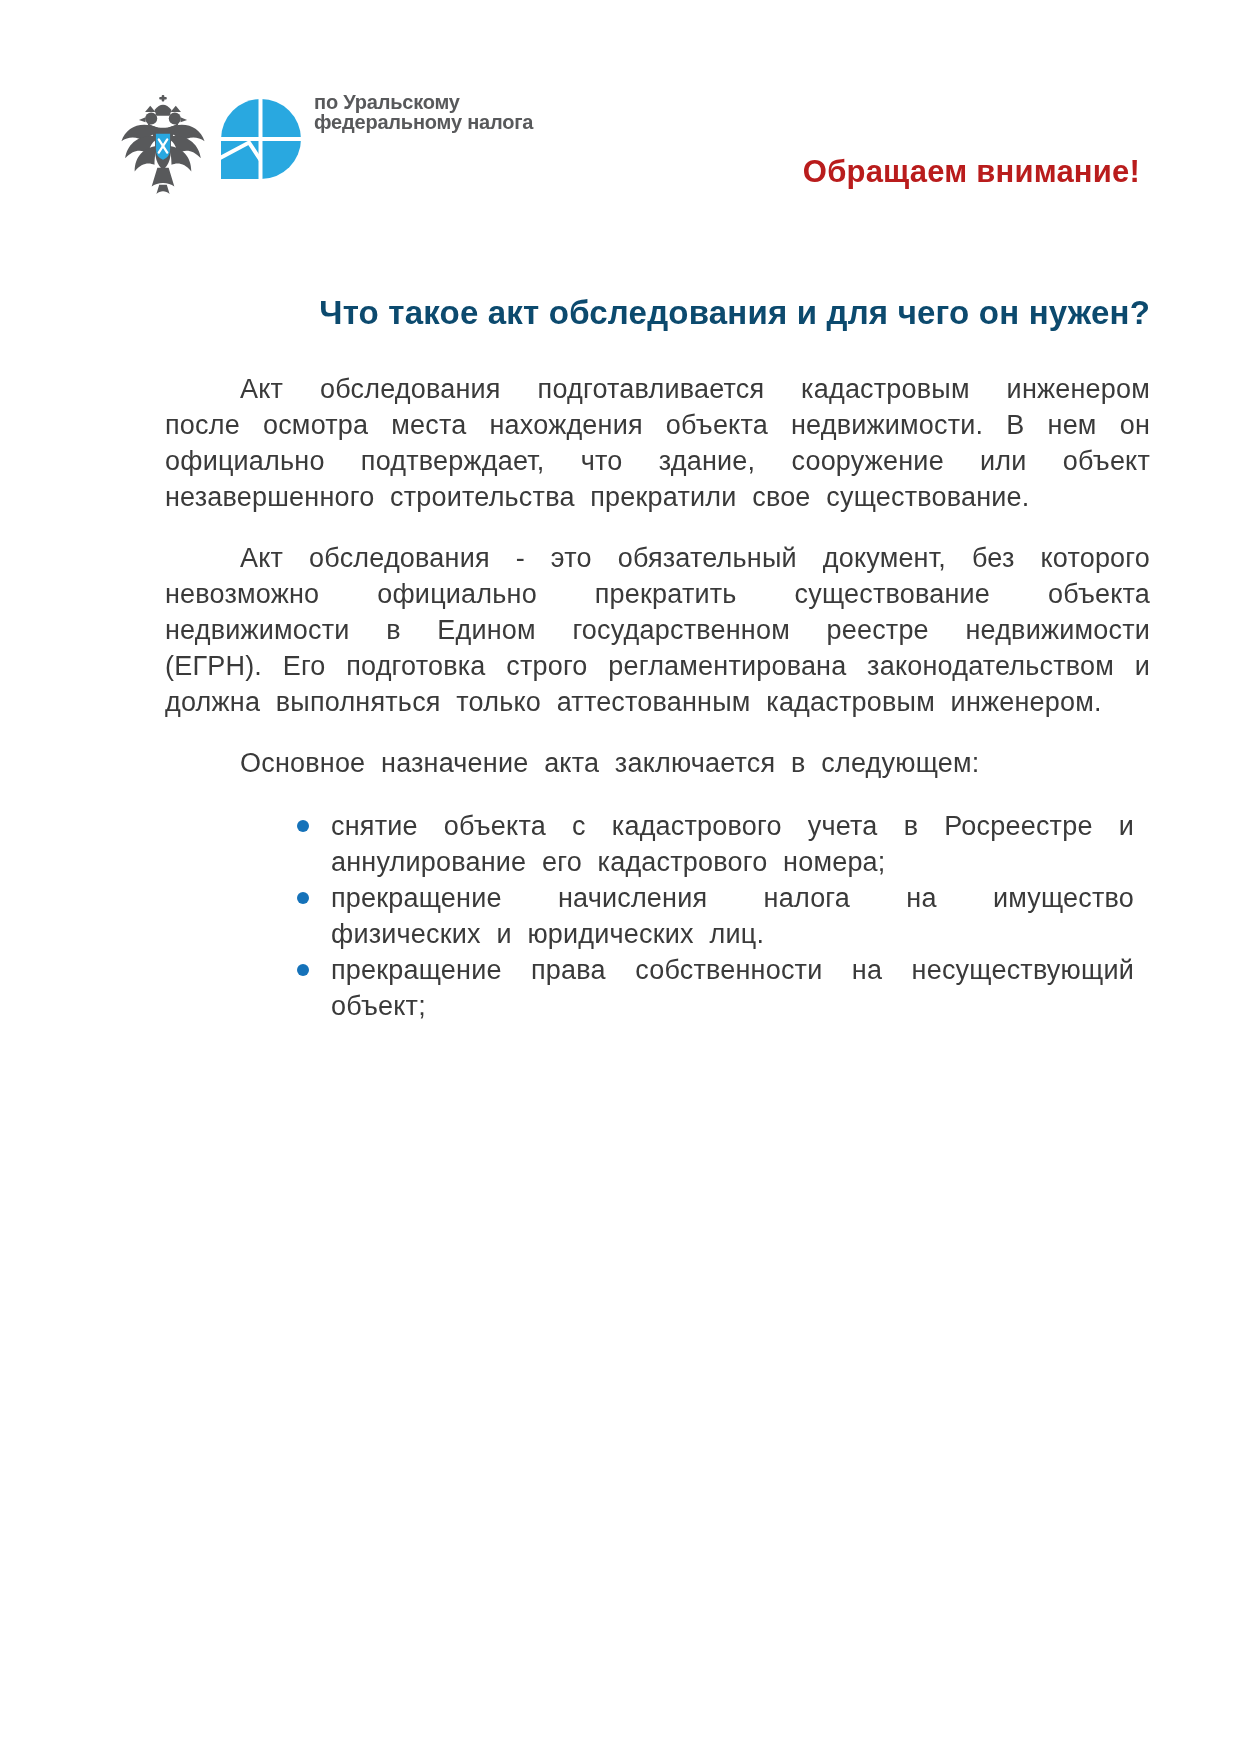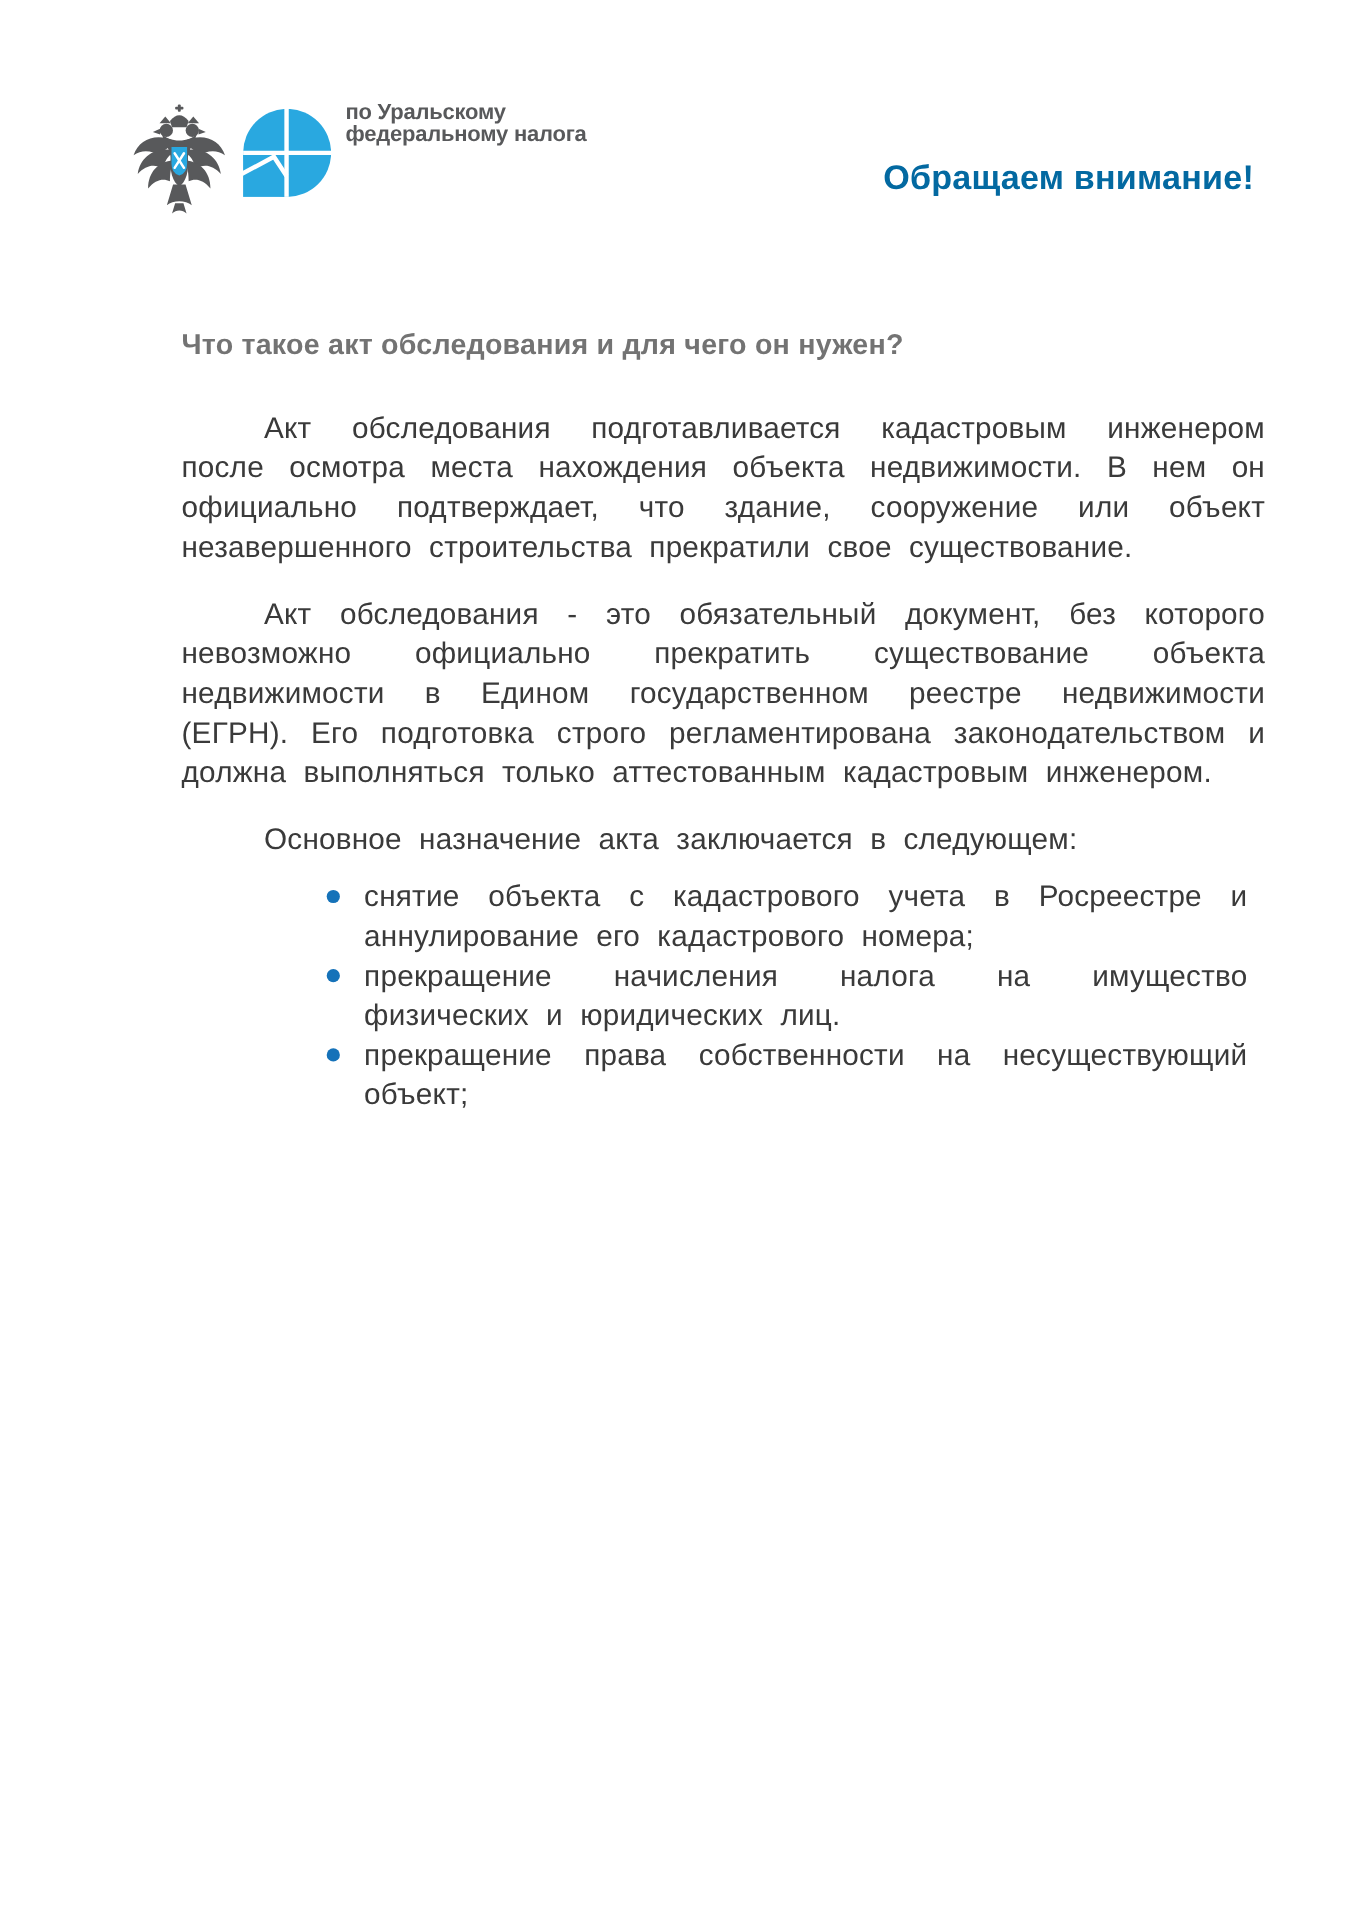--- a/index.html
+++ b/index.html
@@ -18,43 +18,43 @@
   .eagle{width:96px;height:102px;margin-top:6px;}
   .circle-logo{width:80px;height:80px;margin-left:10px;margin-top:11px;}
   .brand-text{margin-left:13px;margin-top:2px;color:#58595B;}
   .brand-name{
     font-size:44px;font-weight:bold;letter-spacing:-0.5px;line-height:48px;
   }
   .brand-region{
     font-size:20px;font-weight:bold;line-height:20px;margin-top:2px;letter-spacing:-0.2px;
   }
   .notice{
-    position:absolute;right:101px;top:144px;
-    font-size:31px;font-weight:bold;color:#0369a1;
+    position:absolute;right:101px;top:154px;
+    font-size:31px;font-weight:bold;color:#b91c1c;
     letter-spacing:0.2px;
   }
 
   
   .article{
     position:absolute;left:165px;top:293px;width:985px;
     color:#3A3A3A;
   }
   .article-title{
     margin:0 0 38px 0;
-    text-align:left;
-    font-size:26px;font-weight:bold;color:#737373;
+    text-align:right;
+    font-size:33px;font-weight:bold;color:#0c4a6e;
     line-height:40px;letter-spacing:0.2px;
   }
   .para{
     margin:0 0 25px 0;
     font-size:27px;line-height:36px;
     text-align:justify;text-indent:75px;
     letter-spacing:0.2px;word-spacing:8px;
   }
-  .para.lead-in{margin-bottom:16px;}
+  .para.lead-in{margin-bottom:27px;}
   .bullet-list{
     list-style:none;
     margin:16px;padding:0 0 0 150px;
   }
   .bullet-item{
     position:relative;
     font-size:27px;line-height:36px;
     text-align:justify;letter-spacing:0.2px;word-spacing:8px;
     margin:0;
   }

